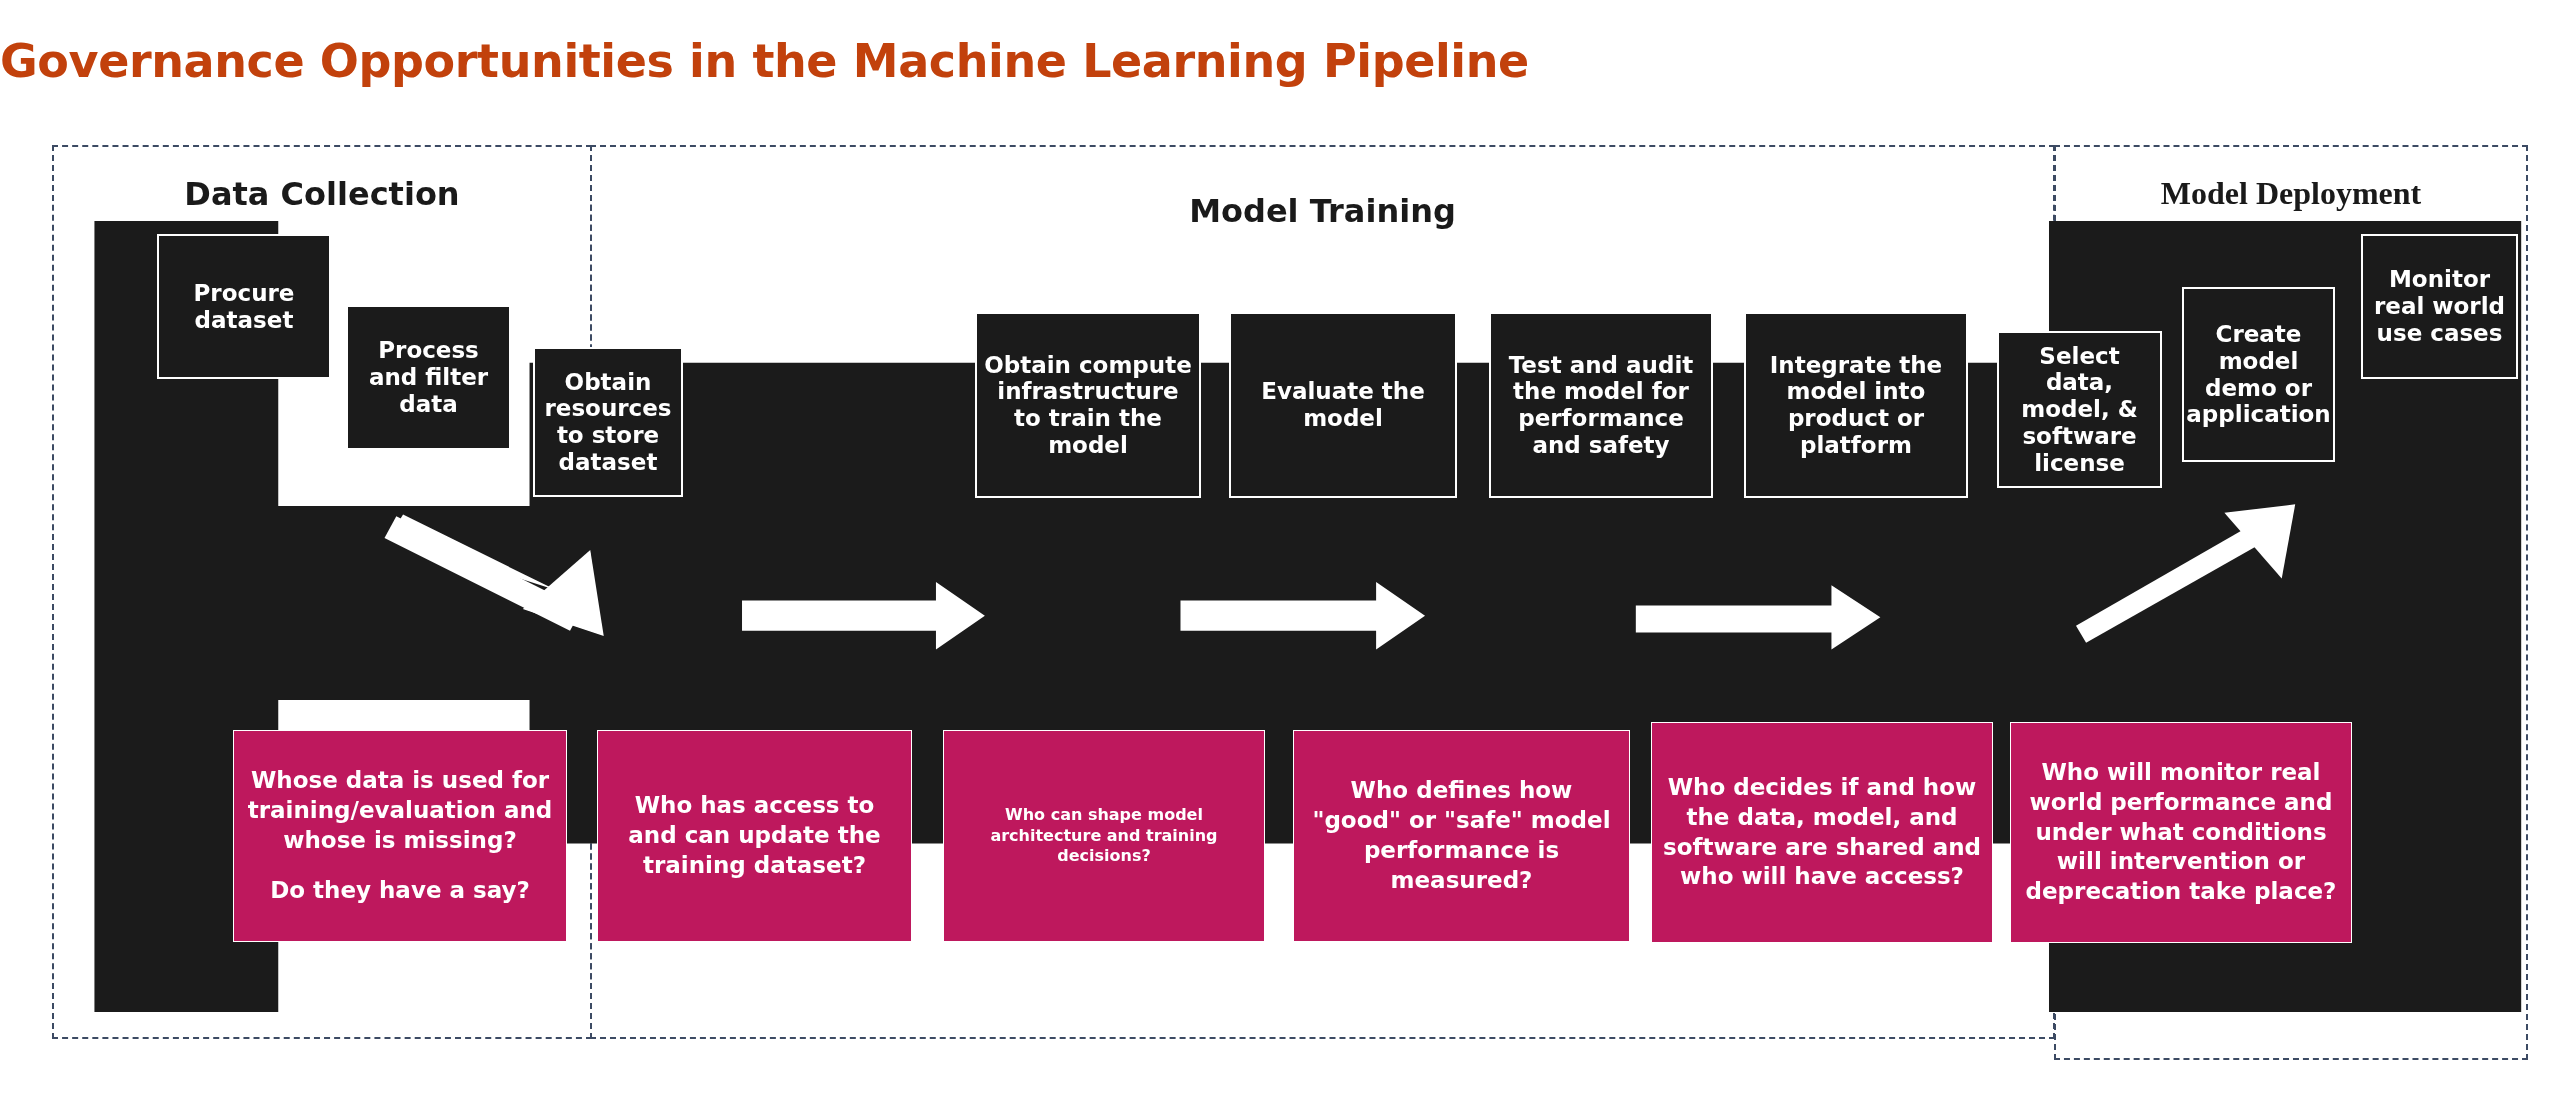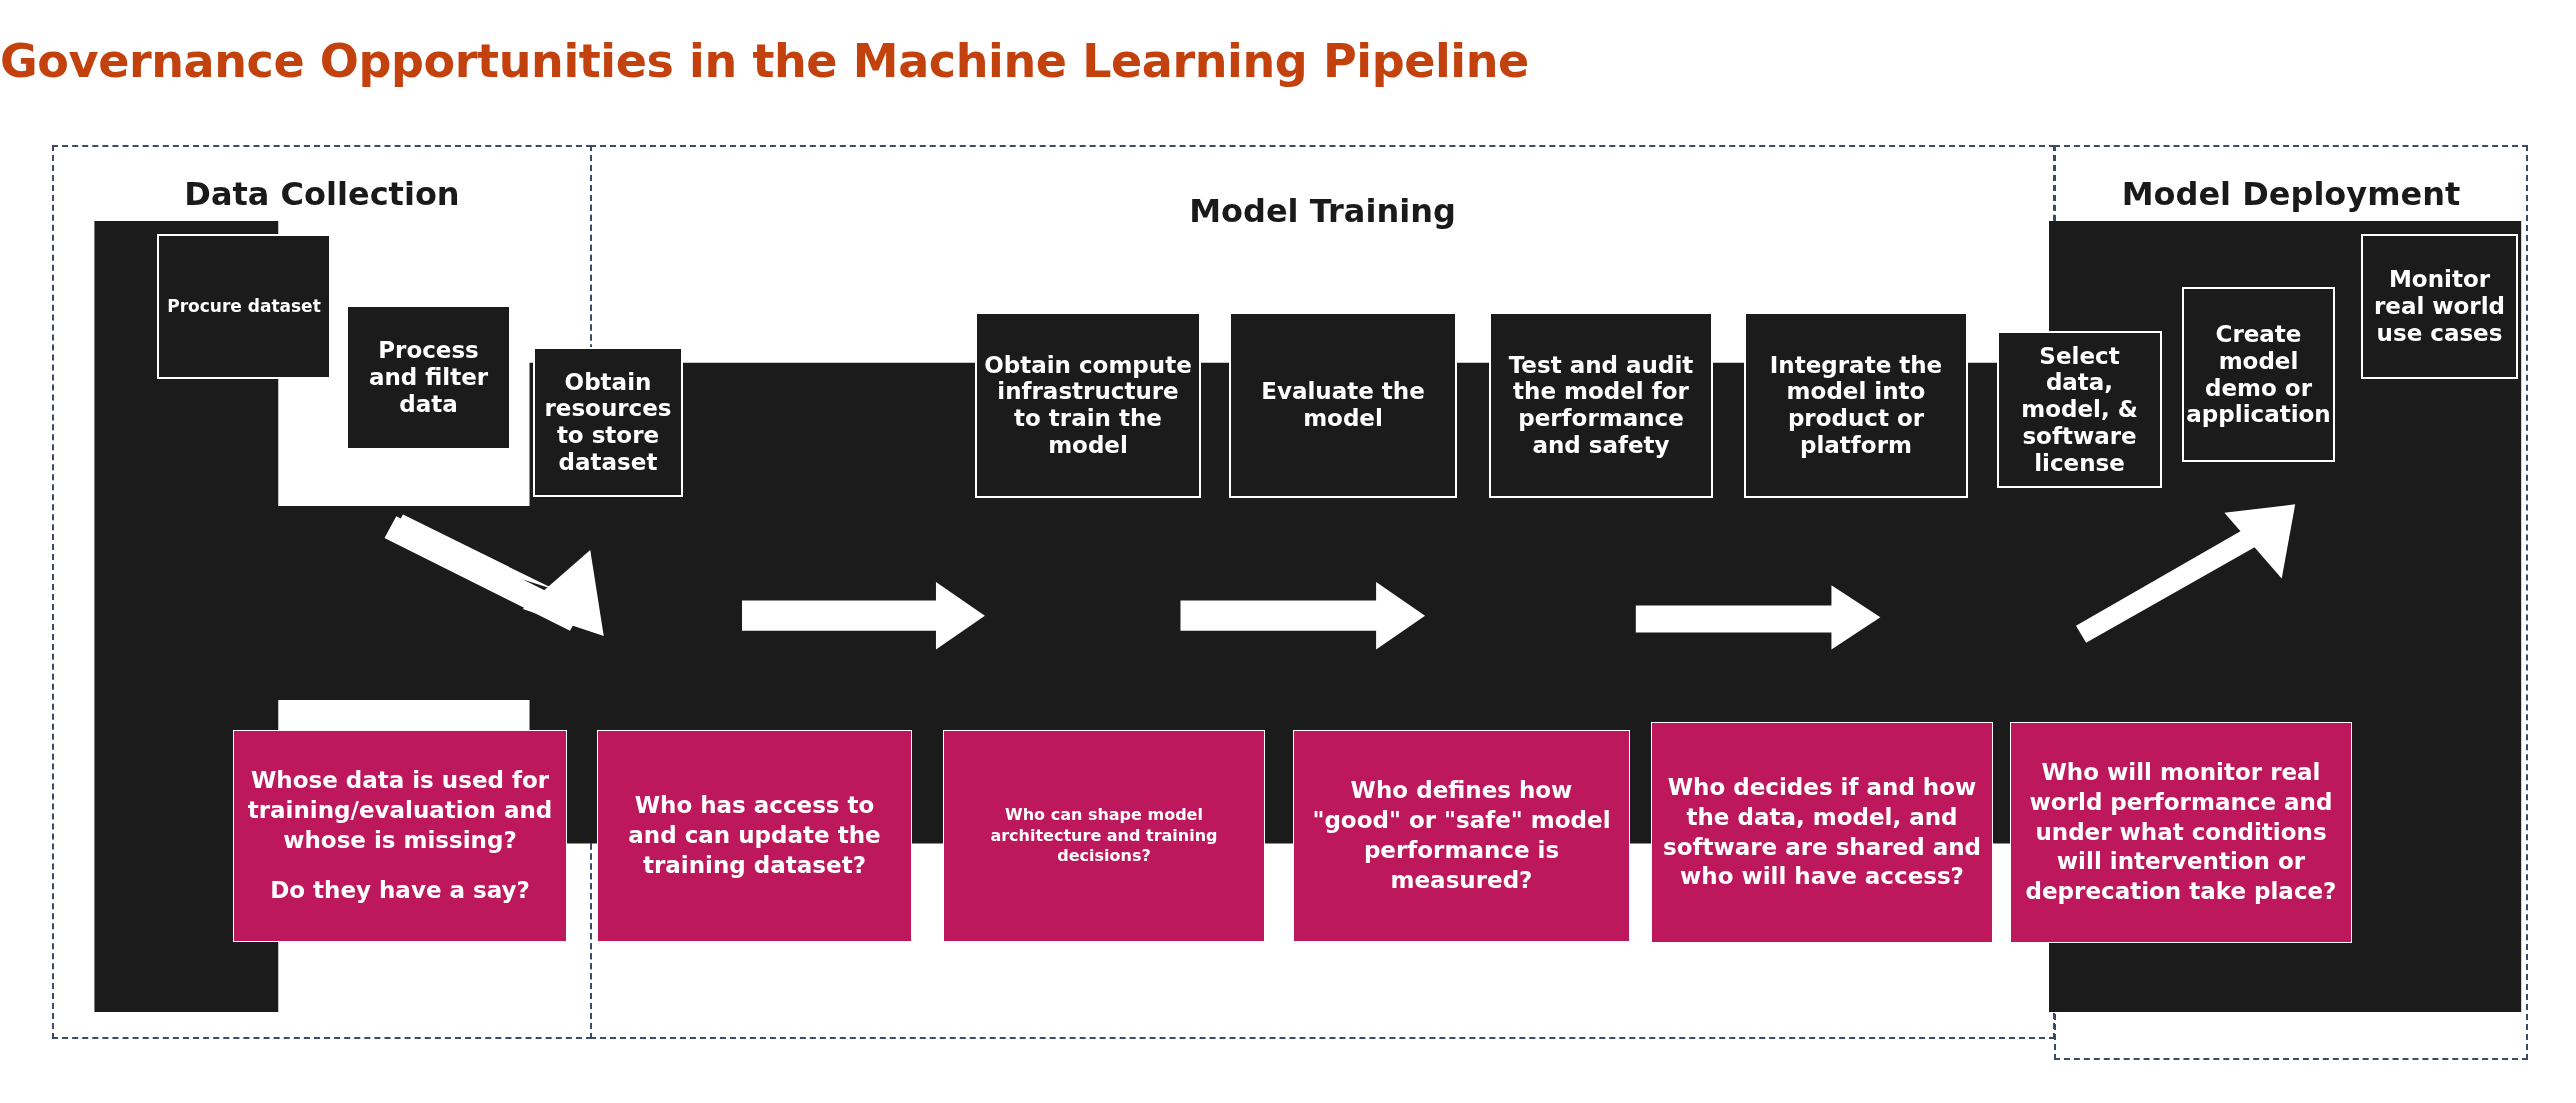--- a/index.html
+++ b/index.html
@@ -46,21 +46,21 @@
 <div id="stage">
 
   <div class="title">Governance Opportunities in the Machine Learning Pipeline</div>
 
   <div class="lane" style="left:52px;  top:145px; width:540px;  height:894px;"></div>
   <div class="lane" style="left:590px; top:145px; width:1465px; height:894px;"></div>
   <div class="lane" style="left:2054px;top:145px; width:474px;  height:915px;"></div>
 
   <div class="lane-label" style="left:52px;  top:175px; width:540px;">Data Collection</div>
   <div class="lane-label" style="left:590px; top:192px; width:1465px;">Model Training</div>
-  <div class="lane-label" style="left:2054px;top:175px; width:474px;">Model Deployment</div>
+  <div class="lane-label" style="left:2054px;top:175px; width:474px;font-family:Liberation Serif, serif;">Model Deployment</div>
 
   <svg id="band" viewBox="0 0 3055 1309" preserveAspectRatio="none">
 
     <path d="M112,262 L330,262 L330,600 L628,600 L628,430 L2430,430
              L2430,262 L2990,262 L2990,1200 L2430,1200 L2430,1000 L628,1000
              L628,830 L330,830 L330,1200 L112,1200 Z" fill="#1b1b1b"></path>
 
     <g>
       <path d="M478,610 L660,700 L700,655 L712,752 L622,722 L660,700 L462,636 Z" fill="#ffffff"></path>
       <polygon points="470,612 690,722 676,748 456,638" fill="#ffffff"></polygon>
@@ -78,21 +78,21 @@
     <g>
       <polygon points="1940,718 2172,718 2172,694 2230,732 2172,770 2172,750 1940,750" fill="#ffffff"></polygon>
     </g>
 
     <g>
       <polygon points="2462,742 2688,612 2700,634 2474,762" fill="#ffffff"></polygon>
       <polygon points="2638,608 2722,598 2706,686" fill="#ffffff"></polygon>
     </g>
   </svg>
 
-  <div class="task" style="left:157px;  top:234px; width:174px; height:145px; font-size:17px;">
+  <div class="task" style="left:157px;  top:234px; width:174px; height:145px; font-size:23px;">
     <span>Procure dataset</span>
   </div>
 
   <div class="task" style="left:346px;  top:305px; width:165px; height:145px; font-size:23px;">
     <span>Process and filter data</span>
   </div>
 
   <div class="task" style="left:533px;  top:347px; width:150px; height:150px; font-size:23px;">
     <span>Obtain resources to store dataset</span>
   </div>

